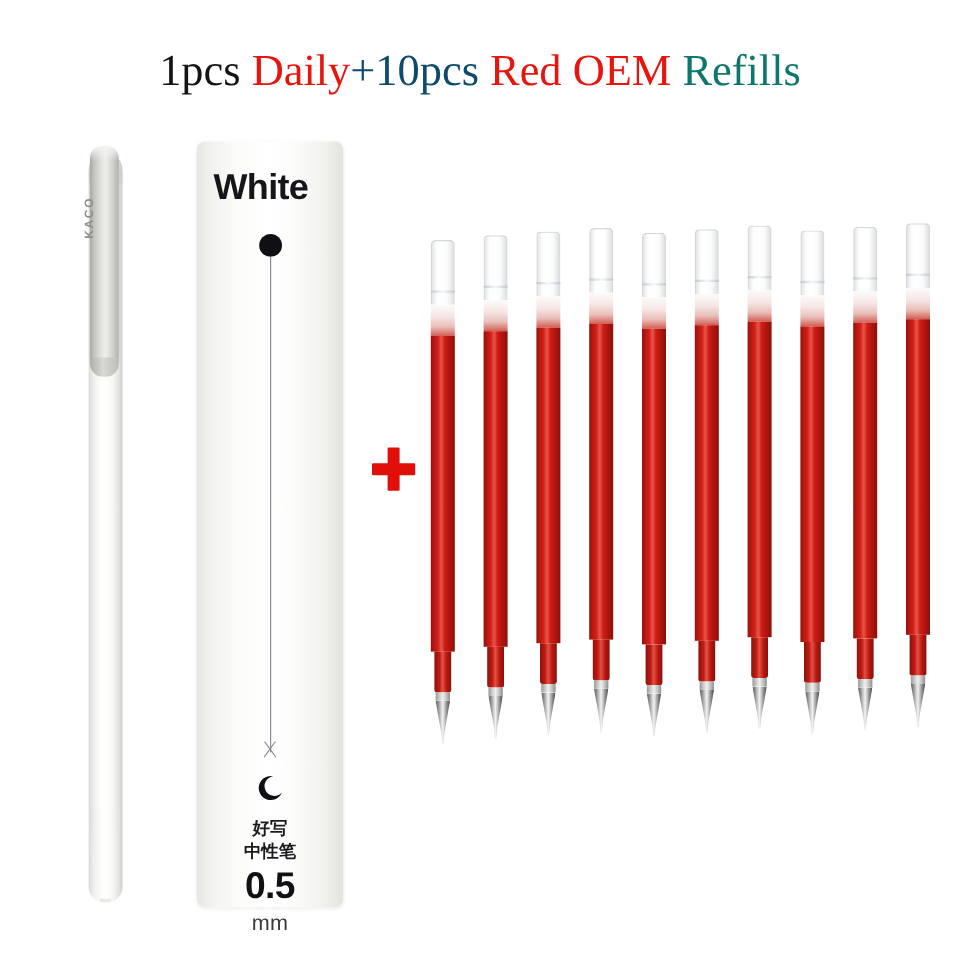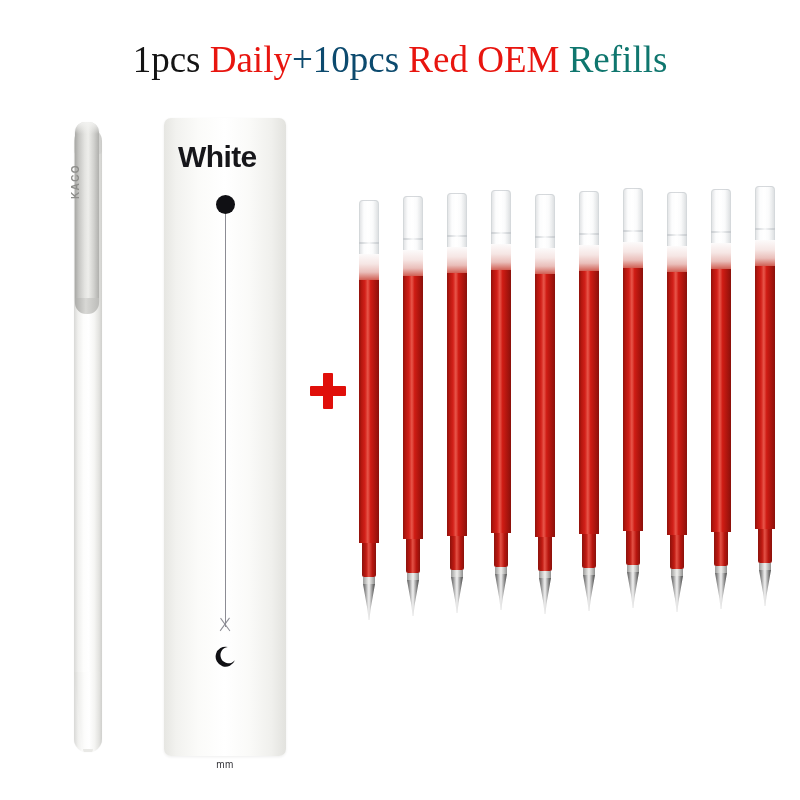--- a/index.html
+++ b/index.html
@@ -237,21 +237,21 @@
     color: #111115;
     letter-spacing: -0.5px;
   }
   .box-unit {
     position: absolute;
     left: 0;
     top: 641px;
     width: 100%;
     text-align: center;
     font-family: "Liberation Sans", sans-serif;
-    font-size: 10px;
+    font-size: 18px;
     color: #37373c;
     letter-spacing: 0.3px;
   }
 
   
   #plus-sign {
     position: absolute;
     left: 310px;
     top: 373px;
     width: 36px;
@@ -379,20 +379,25 @@
 <div id="package-box">
   <div class="box-label-daily">White</div>
   <div class="box-dot"></div>
   <div class="box-arrow-shaft"></div>
   <div class="box-arrow-head"></div>
   <div class="box-moon">
     <svg width="22" height="22" viewBox="0 0 22 22">
       <path d="M18.2 3.4 A10 10 0 1 0 18.2 18.6 A8.2 8.2 0 1 1 18.2 3.4 Z" fill="#101014" transform="rotate(-28 11 11)"></path>
     </svg>
   </div>
+  <div class="box-cn-text">
+    <div>好写</div>
+    <div>中性笔</div>
+  </div>
+  <div class="box-size">0.5</div>
   <div class="box-unit">mm</div>
 </div>
 
 <div id="plus-sign"></div>
 
 <div id="refills">
     <div class="refill" style="left: 8px; top: 0px;">
       <div class="rf-clear" style="top: 20px; height: 54px;"></div>
       <div class="rf-seam" style="top: 62px;"></div>
       <div class="rf-foam" style="top: 74px; height: 26px;"></div>

